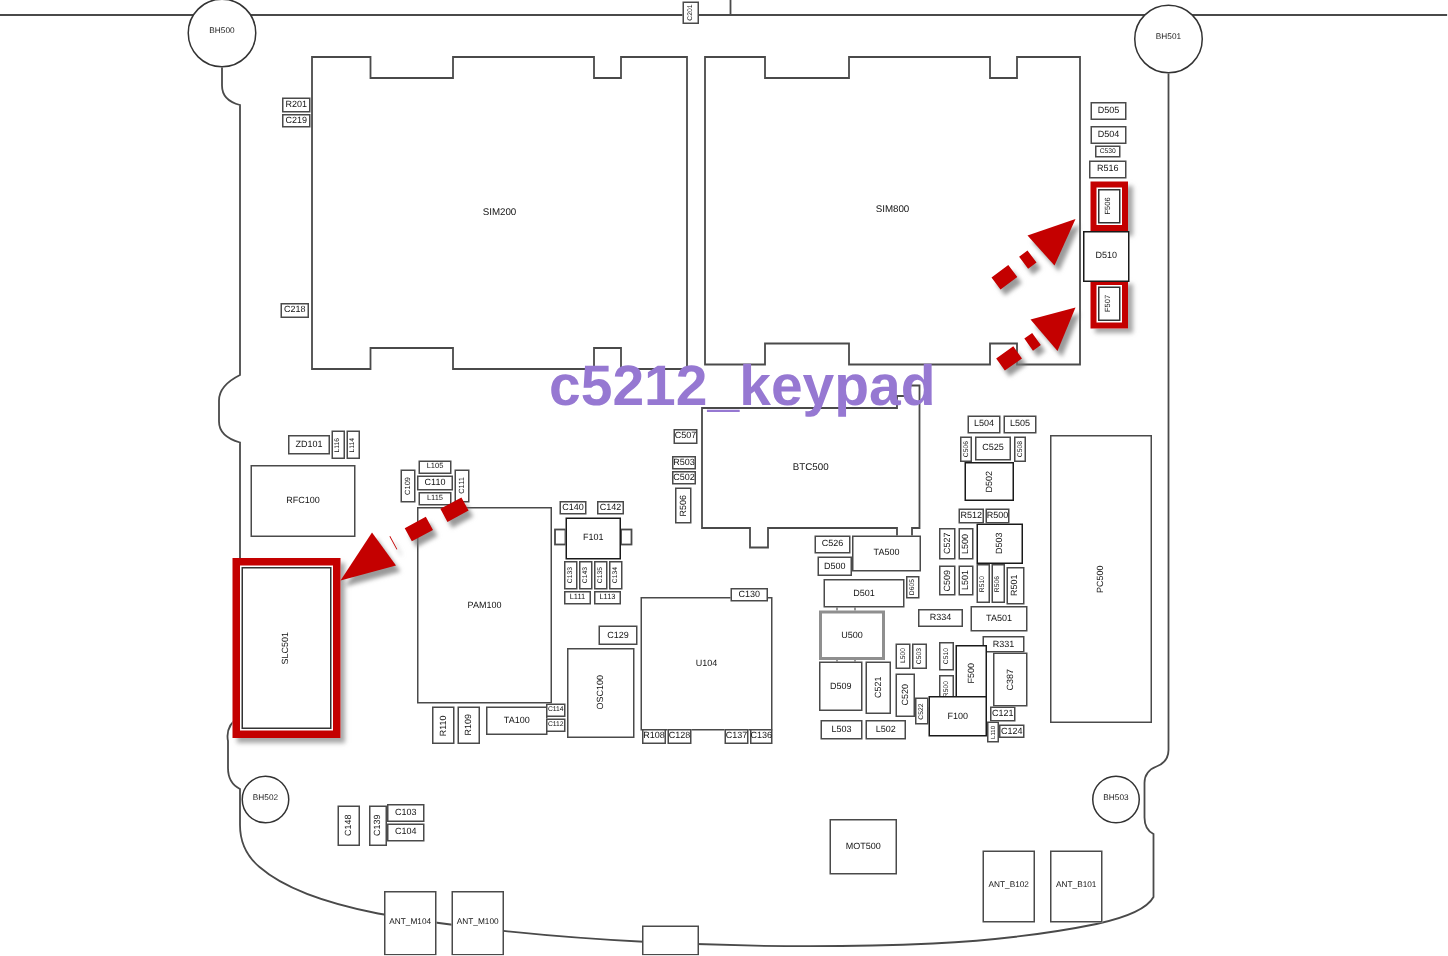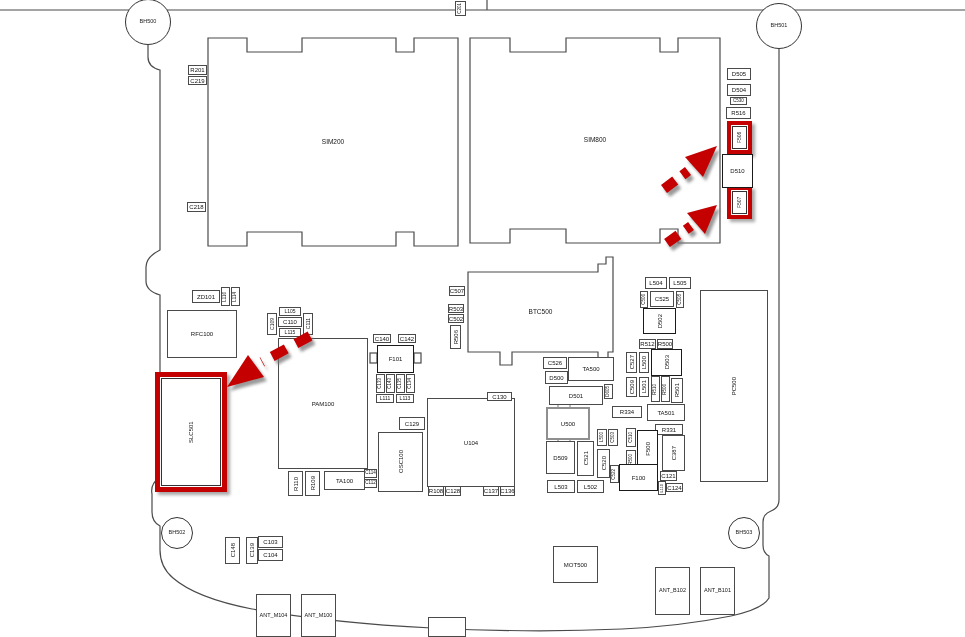--- a/index.html
+++ b/index.html
@@ -386,14 +386,15 @@
         <line x1="664" y1="189" x2="688" y2="171" stroke-width="10" stroke-dasharray="14 9"></line>
         <polygon points="717,146 703,177 685,157" stroke="none"></polygon>
       </g>
       <g>
         <line x1="667" y1="243" x2="691" y2="226" stroke-width="10" stroke-dasharray="14 9"></line>
         <polygon points="717,205 705,234 687,213" stroke="none"></polygon>
       </g>
     </g>
   </svg>
 
+  <div class="wm" id="wm-keypad">c5212_keypad</div>
 
 </div>
 
 </body></html>

